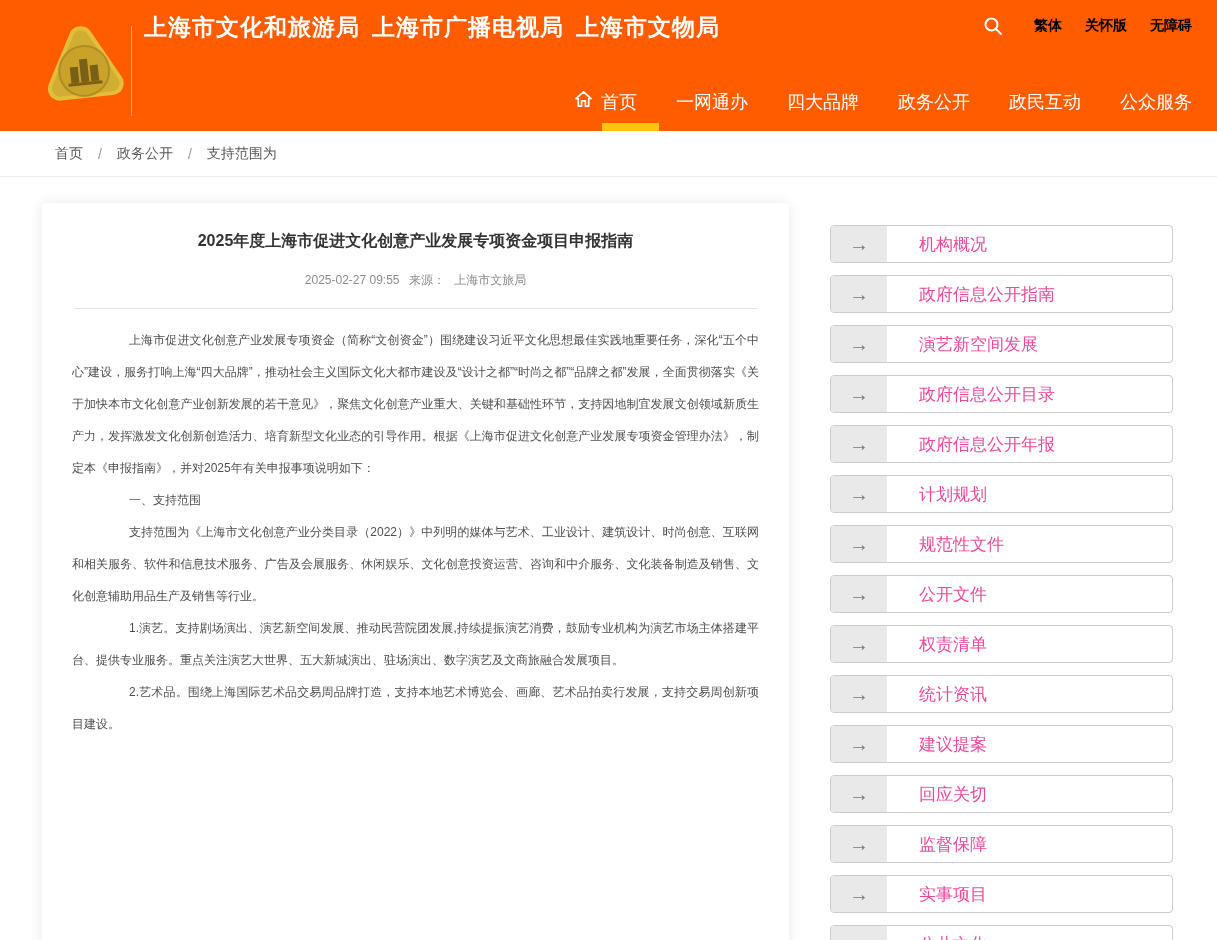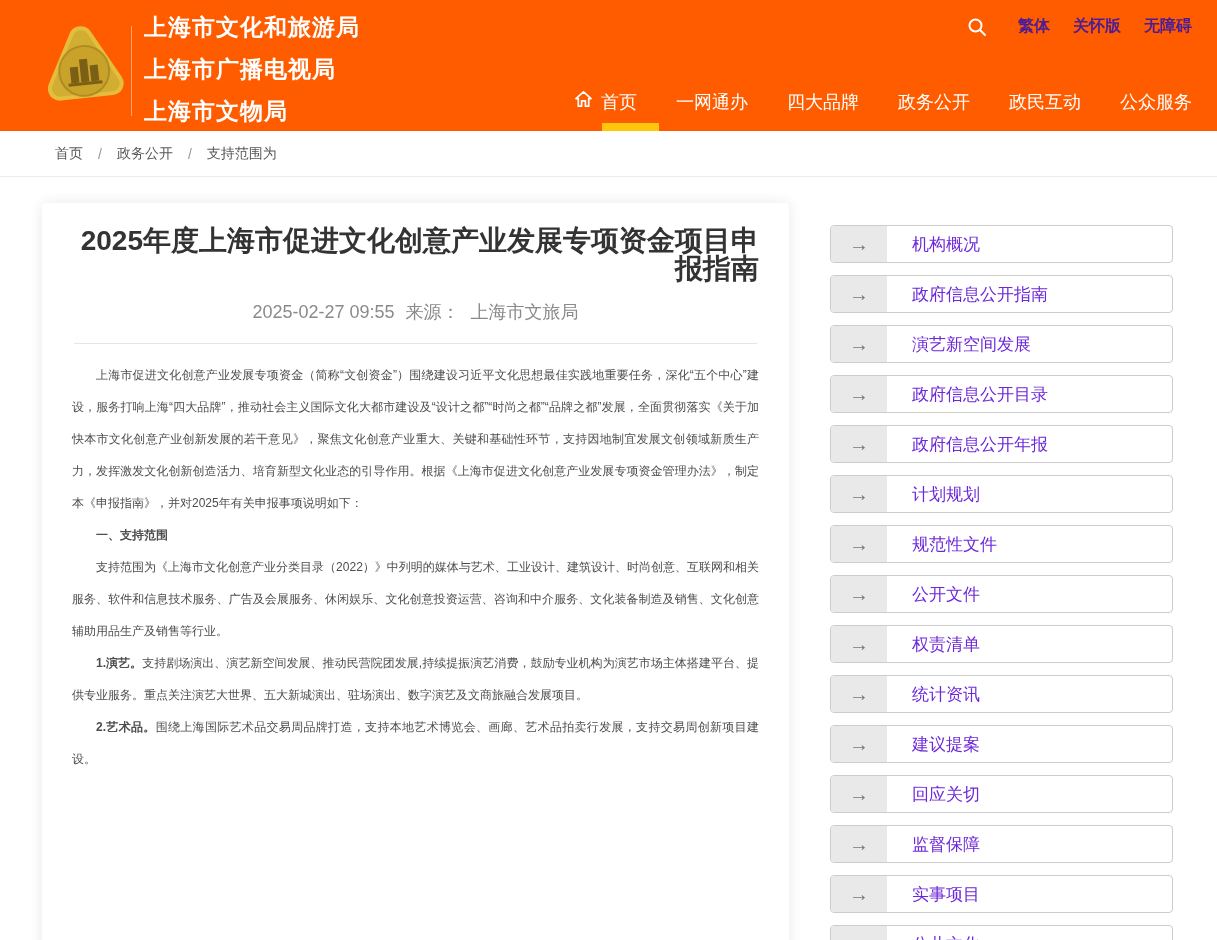--- a/index.html
+++ b/index.html
@@ -4,55 +4,55 @@
 <style>
   * { box-sizing: border-box; }
   html,body { margin:0; padding:0; }
   body { font-family:"Liberation Sans","DejaVu Sans",sans-serif; background:#fff; }
   .page { position:relative; width:1217px; height:940px; overflow:hidden; background:#fff; }
 
   
   .header { position:relative; height:131px; background:#ff5c00; }
   .logo { position:absolute; left:44px; top:14px; width:80px; height:102px; }
   .header-divider { position:absolute; left:131px; top:26px; width:1px; height:90px; background:rgba(255,255,255,.45); }
-  .agency { position:absolute; left:144px; top:13px; display:flex; flex-direction:column; gap:12px;
+  .agency { position:absolute; left:144px; top:13px; display:flex; flex-direction:row; gap:12px;
             color:#fff; font-weight:bold; font-size:23px; letter-spacing:1px; line-height:1.3; }
   .utility { position:absolute; right:25px; top:16px; display:flex; align-items:center; gap:23px; color:#fff; }
-  .utility-link { font-size:16px; font-weight:bold; color:#4c1d95; cursor:pointer; }
+  .utility-link { font-size:14px; font-weight:bold; color:#000000; cursor:pointer; }
   .search-btn { display:flex; align-items:center; cursor:pointer; margin-right:8px; }
   .nav { position:absolute; right:25px; bottom:17px; display:flex; align-items:center; gap:39px;
          color:#fff; font-size:18px; }
   .nav-item { position:relative; display:flex; align-items:center; gap:8px; cursor:pointer; white-space:nowrap; }
   .nav-underline { position:absolute; left:28px; bottom:-17px; width:57px; height:8px; background:#ffc60a; }
 
   
   .breadcrumb { height:46px; border-bottom:1px solid #ececec; display:flex; align-items:center;
                 padding-left:55px; gap:15px; font-size:14px; color:#595959; background:#fff; }
   .bc-link { cursor:pointer; }
   .bc-sep { color:#999; }
 
   
   .content { display:flex; align-items:flex-start; padding:26px 0 0 42px; }
 
   .article { width:747px; min-height:900px; background:#fff; border-radius:4px;
              box-shadow:0 0 14px rgba(0,0,0,.09); padding:24px 30px 40px; }
-  .article-title { text-align:right; font-size:28px; font-weight:bold; color:#333; line-height:28px; }
-  .article-meta { text-align:center; font-size:18px; color:#8a8a8a; margin-top:17px; }
+  .article-title { text-align:center; font-size:16px; font-weight:bold; color:#333; line-height:28px; }
+  .article-meta { text-align:center; font-size:12px; color:#8a8a8a; margin-top:17px; }
   .article-meta span { margin:0 3px; }
   .article-divider { height:1px; background:#e5e5e5; margin:19px 2px 15px; }
   .article-body p { margin:0; font-size:12px; color:#4d4d4d; line-height:32px; text-align:justify; text-indent:2em; }
-  .p-lead { font-weight:bold; }
+  .p-lead { font-weight:normal;margin-left:33px; }
 
   
   .sidebar { width:343px; margin-left:41px; padding-top:22px; }
   .side-item { display:flex; align-items:stretch; height:38px; border:1px solid #ccc; border-radius:4px;
                margin-bottom:12px; overflow:hidden; background:#fff; cursor:pointer; }
   .side-arrow { width:56px; flex:0 0 56px; background:#e9e9e9; color:#777; display:flex;
                 align-items:center; justify-content:center; font-size:20px; }
-  .side-label { display:flex; align-items:center; padding-left:25px; font-size:17px; color:#6d28d9; }
+  .side-label { display:flex; align-items:center; padding-left:32px; font-size:17px; color:#ec4899; }
 </style>
 </head>
 <body>
 
 <div class="page">
 
   <div class="header">
 
     <div class="logo">
       <svg width="80" height="102" viewBox="0 0 80 102">

